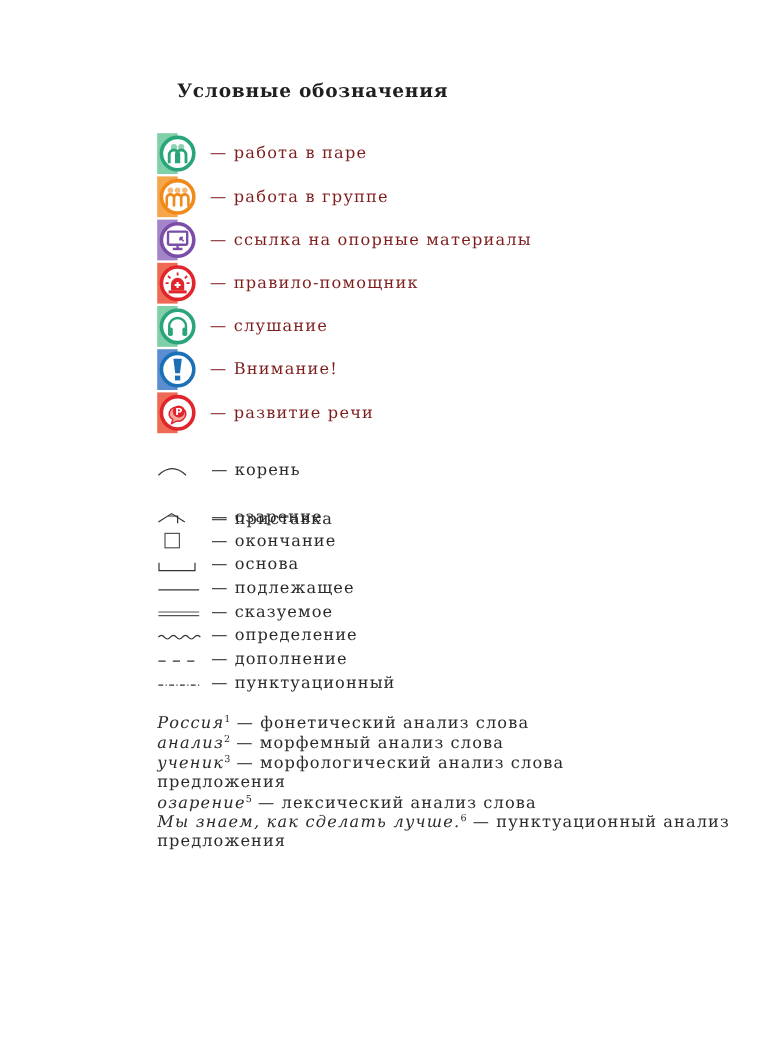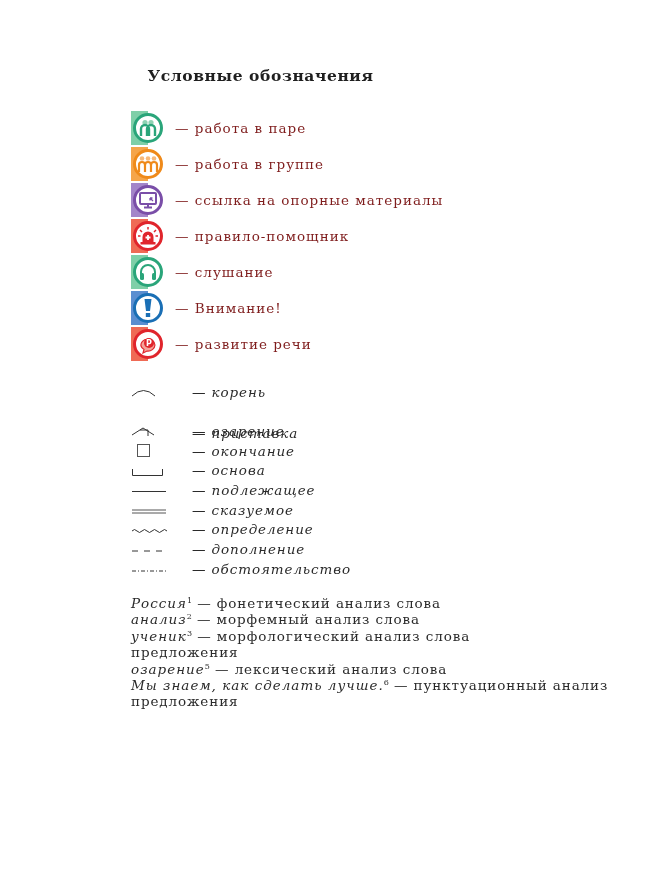--- a/index.html
+++ b/index.html
@@ -38,21 +38,21 @@
     }
     .sym-row {
       position: absolute; left: 131px; height: 18px;
       display: flex; align-items: center;
     }
     .sym {
       width: 42px; height: 18px; position: relative; flex: none;
     }
     .sym svg { position: absolute; left: 0; top: 0; }
     .sym-label {
-      margin-left: 19px; font-size: 13.5px; letter-spacing: 0.9px; color: #2a2a2a; white-space: nowrap; font-style: italic;
+      margin-left: 3px; font-size: 13.5px; letter-spacing: 0.9px; color: #2a2a2a; white-space: nowrap;
     }
     .analysis {
       position: absolute; left: 131px; width: 450px;
       font-size: 13.5px; line-height: 16.4px; letter-spacing: 0.9px; color: #2a2a2a;
       top: 595px;
     }
     .analysis .line { white-space: nowrap; }
     .analysis i { font-style: italic; letter-spacing: 1px; }
     .analysis sup { font-size: 8px; vertical-align: 5px; line-height: 0; letter-spacing: 0; }
   </style>
@@ -240,21 +240,21 @@
   </div>
   <span class="sym-label">— дополнение</span>
 </div>
 
 <div class="sym-row" style="top:560px">
   <div class="sym">
     <svg width="42" height="18">
         <path d="M1 11 H35" stroke="#333" stroke-width="1" stroke-dasharray="4 2 1 2"></path>
       </svg>
   </div>
-  <span class="sym-label">— обстоятельство</span>
+  <span class="sym-label">— пунктуационный</span>
 </div>
 
 <div class="analysis">
   <div class="line"><i>Россия</i><sup>1</sup><span> — фонетический анализ слова</span></div>
   <div class="line"><i>анализ</i><sup>2</sup><span> — морфемный анализ слова</span></div>
   <div class="line"><i>ученик</i><sup>3</sup><span> — морфологический анализ слова</span></div>
   <div class="line">предложения</div>
   <div class="line"><i>озарение</i><sup>5</sup><span> — лексический анализ слова</span></div>
   <div class="line"><i>Мы знаем, как сделать лучше.</i><sup>6</sup><span> — пунктуационный анализ</span></div>
   <div class="line">предложения</div>

